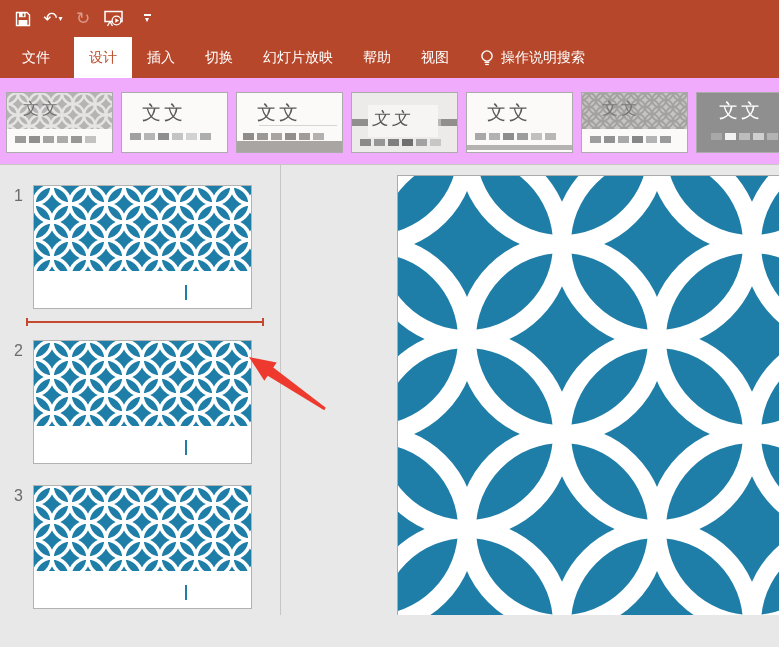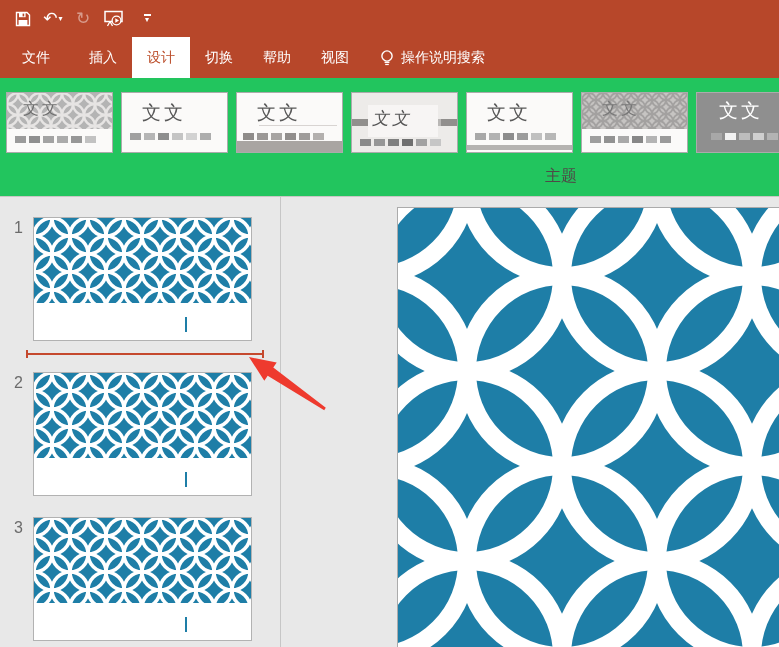--- a/index.html
+++ b/index.html
@@ -22,21 +22,21 @@
 
   
   .tabrow { height:41px; background:var(--ribbon-red); display:flex; align-items:stretch; padding-left:4px; }
   .tab { display:flex; align-items:center; padding:0 15px; color:#fff; font-size:14px; cursor:default; white-space:nowrap; }
   .tab.file { padding:0 18px; margin-right:6px; }
   .tab.active { background:#ffffff; color:var(--tab-active-text); }
   .tab-search { display:flex; align-items:center; gap:7px; color:#fff; font-size:14px; padding:0 10px; margin-left:6px; }
   .bulb-icon svg { display:block; }
 
   
-  .ribbon-body { position:relative; height:119px; background:#22c55e; border-bottom:1px solid #c9c7c5; }
+  .ribbon-body { position:relative; height:87px; background:#f0abfc; border-bottom:1px solid #c9c7c5; }
   .gallery { position:absolute; left:6px; top:14px; display:flex; gap:8px; width:773px; overflow:hidden; }
   .thumb { position:relative; width:107px; height:61px; flex:0 0 107px; border:1px solid #ababab;
     background:#fbfaf9; overflow:hidden; cursor:default; }
   .thumb .sample { position:absolute; font-size:19px; color:#595959; letter-spacing:3px; }
   .thumb .swatches { position:absolute; display:flex; gap:3px; }
   .thumb .swatches div { width:11px; height:7px; }
   .group-label { position:absolute; left:545px; top:88px; width:80px; 
     font-size:16px; color:#4e4a47; }
 
   
@@ -158,23 +158,24 @@
               <span class="car">▾</span>
             </span>
           </span>
         </div>
       </div>
   </div>
 
   <div class="tabrow">
     <div id="tabs" style="display:flex;align-items:stretch;">
         <div class="tab file">文件</div>
+        <div class="tab active">设计</div>
         <div class="tab">插入</div>
-        <div class="tab active">设计</div>
         <div class="tab">切换</div>
+        <div class="tab">幻灯片放映</div>
         <div class="tab">帮助</div>
         <div class="tab">视图</div>
       </div>
     <div class="tab-search">
       <span class="bulb-icon">
         <svg width="14" height="18" viewBox="0 0 14 18">
           <circle cx="7" cy="7" r="5.1" fill="none" stroke="#fff" stroke-width="1.4"></circle>
           <rect x="4.6" y="12.6" width="4.8" height="1.4" fill="#fff"></rect>
           <rect x="5.2" y="14.8" width="3.6" height="1.3" fill="#fff"></rect>
         </svg>

